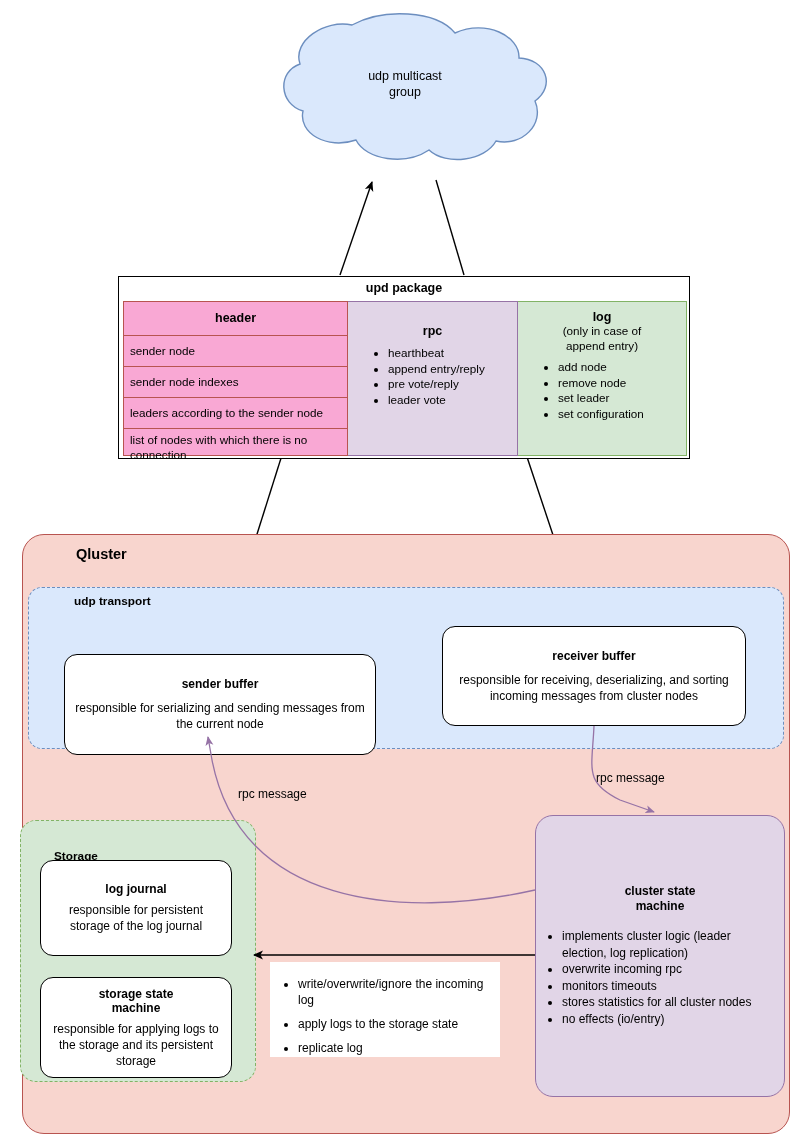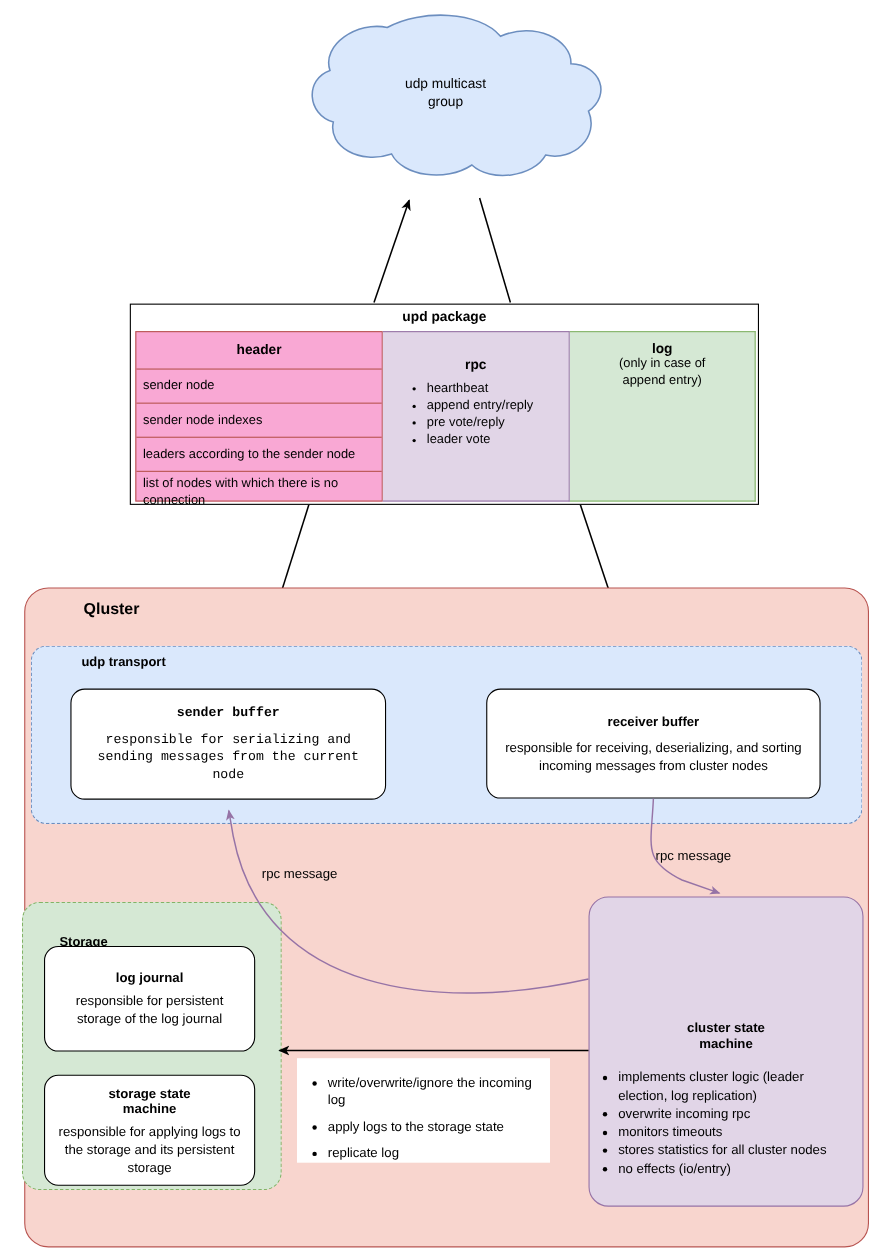--- a/index.html
+++ b/index.html
@@ -40,37 +40,37 @@
   .qluster{left:22px;top:534px;width:768px;height:600px;border:1.4px solid #b85450;
     background:#f8d5ce;border-radius:22px;z-index:2;}
   .qluster-title{position:absolute;left:76px;top:546px;font-weight:bold;font-size:14.5px;z-index:6;}
 
   .udp-transport{left:28px;top:587px;width:756px;height:162px;border:1.4px dashed #6c8ebf;
     background:#dae8fc;border-radius:14px;z-index:3;}
   .udp-title{position:absolute;left:74px;top:594px;font-weight:bold;font-size:11.8px;z-index:6;}
 
   .rbox{border:1.6px solid #000;background:#fff;border-radius:13px;z-index:6;
         display:flex;flex-direction:column;align-items:center;justify-content:center;text-align:center;}
-  .sender{left:64px;top:626px;width:287px;height:101px;font-family:Liberation Mono, monospace;}
+  .sender{left:64px;top:654px;width:312px;height:101px;}
   .receiver{left:442px;top:626px;width:304px;height:100px;align-items:center;}
   .rbox .t{font-weight:bold;font-size:12px;}
   .rbox .d{font-size:12px;line-height:16px;margin-top:9px;padding:0 8px;}
 
   
   .storage{left:20px;top:820px;width:236px;height:262px;border:1.4px dashed #82b366;
     background:#d5e8d4;border-radius:16px;z-index:4;}
   .storage-title{position:absolute;left:54px;top:833px;font-weight:bold;font-size:11.8px;z-index:7;margin-top:16px;}
   .journal{left:40px;top:860px;width:192px;height:96px;z-index:7;}
   .ssm{left:40px;top:977px;width:192px;height:101px;z-index:7;}
   .journal .d,.ssm .d{font-size:12px;line-height:16px;margin-top:6px;}
 
   
   .csm{left:535px;top:815px;width:250px;height:282px;border:1.6px solid #9673a6;
     background:#e1d5e7;border-radius:18px;z-index:6;}
-  .csm-title{text-align:center;font-weight:bold;font-size:12px;line-height:15px;padding-top:68px;margin-top:43px;}
+  .csm-title{text-align:center;font-weight:bold;font-size:12px;line-height:15px;padding-top:68px;}
   .csm ul{margin:14px 0 0 0;padding:0 8px 0 26px;font-size:12px;line-height:16.5px;}
 
   
   .callout{left:270px;top:962px;width:230px;height:95px;background:#fff;z-index:8;}
   .callout ul{margin:0;padding:14px 6px 0 28px;font-size:12px;line-height:16px;}
   .callout li{margin-bottom:8px;}
 
   .arrow-label{position:absolute;font-size:12px;z-index:20;}
   .lbl-left{left:238px;top:787px;}
   .lbl-right{left:596px;top:771px;}
@@ -182,20 +182,26 @@
           <li>append entry/reply</li>
           <li>pre vote/reply</li>
           <li>leader vote</li>
         </ul>
       </div>
 
       <div class="col-log">
         <div class="log-title">log</div>
         <div class="log-sub">(only in case of</div>
         <div class="log-sub">append entry)</div>
+        <ul class="bullets log-bul">
+          <li>add node</li>
+          <li>remove node</li>
+          <li>set leader</li>
+          <li>set configuration</li>
+        </ul>
       </div>
 
     </div>
   </div>
 
   <div class="cloud-label">
     <div>udp multicast</div>
     <div>group</div>
   </div>
 

